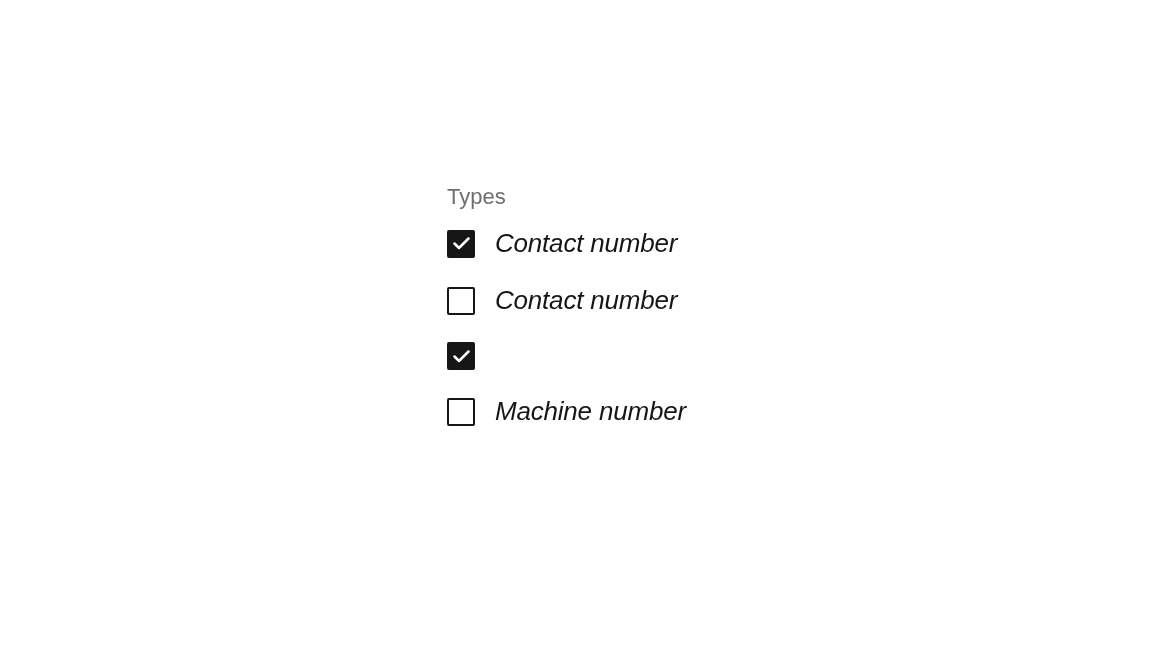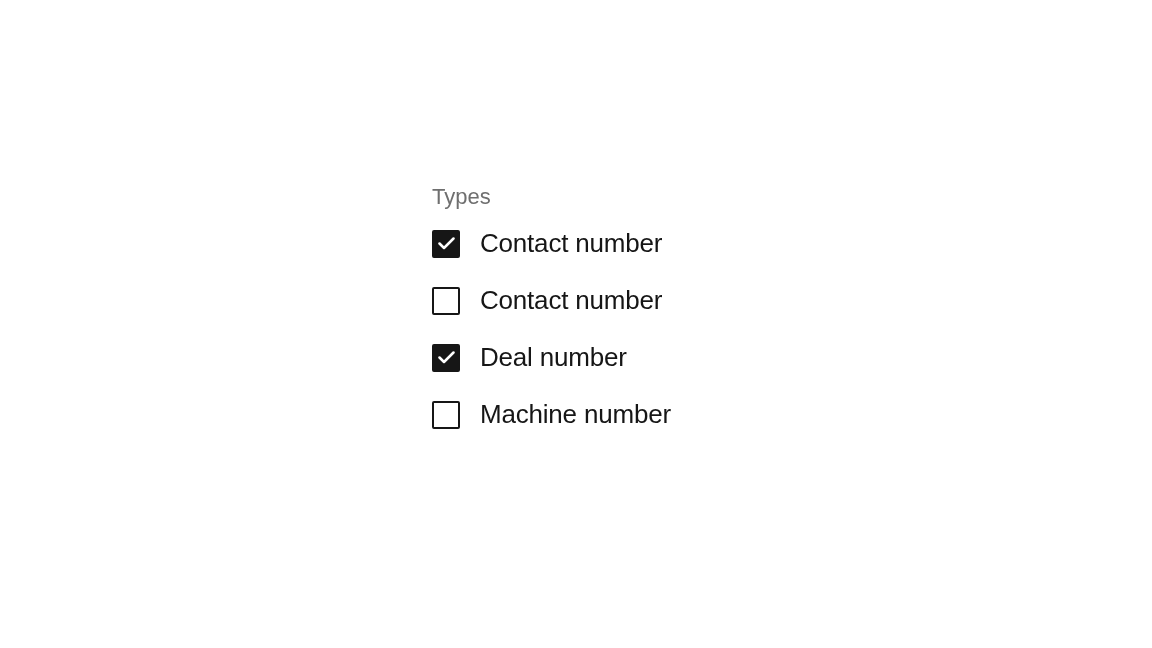--- a/index.html
+++ b/index.html
@@ -9,35 +9,36 @@
     }
     body {
       width: 1152px;
       height: 648px;
       background: #ffffff;
       font-family: -apple-system, BlinkMacSystemFont, "Segoe UI", "Helvetica Neue", Arial, sans-serif;
       position: relative;
     }
     .checkbox-group {
       position: absolute;
-      left: 432px;
+      left: 447px;
       top: 184px;
     }
     .group-legend {
       font-size: 22px;
       color: #6f6f6f;
       margin-bottom: 18px;
       font-weight: 400;
     }
     .checkbox-item {
       display: flex;
       align-items: center;
       gap: 20px;
       margin-bottom: 26px;
       cursor: pointer;
+      font-style: italic;
     }
     .checkbox-item:last-child {
       margin-bottom: 0;
     }
     .checkbox-box {
       width: 28px;
       height: 28px;
       border: 2px solid #161616;
       border-radius: 2px;
       display: flex;
@@ -85,21 +86,20 @@
     </span>
     <span class="checkbox-label">Contact number</span>
   </label>
 
   <label class="checkbox-item">
     <span class="checkbox-box checked">
       <svg viewBox="0 0 17 13" fill="none">
         <path d="M1.5 6.5 L6 11 L15.5 1.5" stroke="#ffffff" stroke-width="2.5" stroke-linecap="round" stroke-linejoin="round"></path>
       </svg>
     </span>
-    <span class="checkbox-label">Deal number</span>
   </label>
 
   <label class="checkbox-item">
     <span class="checkbox-box">
       
     </span>
     <span class="checkbox-label">Machine number</span>
   </label>
 </fieldset>
 

